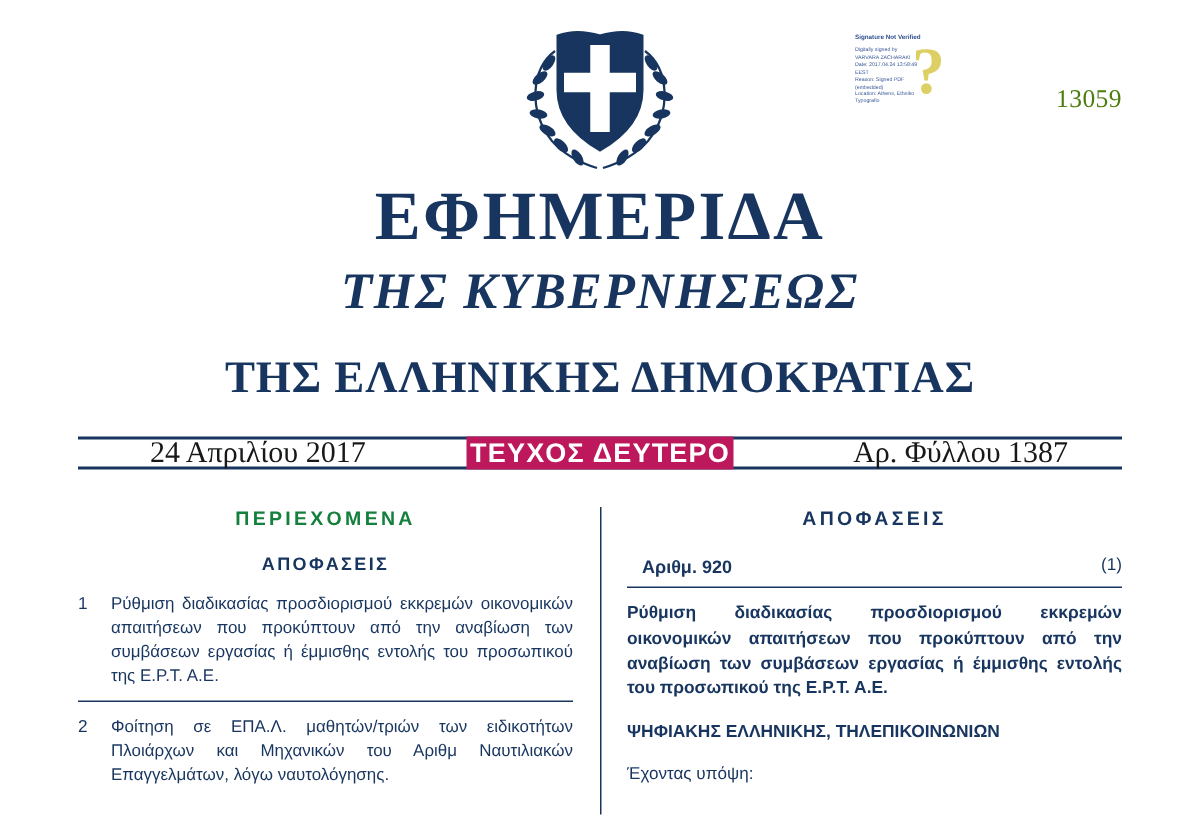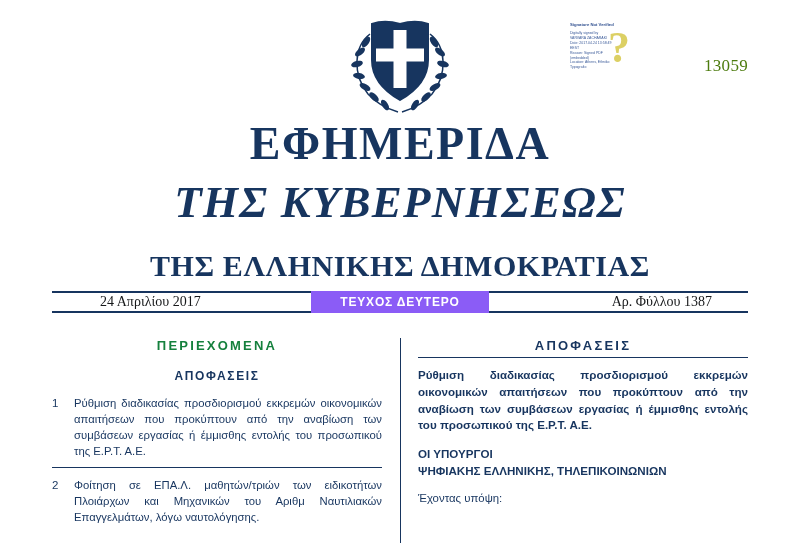--- a/index.html
+++ b/index.html
@@ -93,21 +93,21 @@
     font-family: "Liberation Serif", serif;
     font-weight: bold;
     font-size: 46px;
     letter-spacing: 1.5px;
     line-height: 1.06;
   }
   .masthead .line2 {
     font-family: "Liberation Serif", serif;
     font-weight: bold;
     font-style: italic;
-    font-size: 45px;
+    font-size: 34px;
     letter-spacing: 1.2px;
     line-height: 1.3;
     margin-top: 4px;
   }
   .masthead .line3 {
     font-family: "Liberation Serif", serif;
     font-weight: bold;
     font-size: 30px;
     letter-spacing: 0.6px;
     margin-top: 18px;
@@ -132,36 +132,36 @@
   .issue-bar .rule.bottom {
     top: 20px;
   }
   .issue-bar .center-box {
     position: absolute;
     left: 50%;
     transform: translateX(-50%);
     top: 0;
     width: 178px;
     height: 22px;
-    background: #8b5cf6;
+    background: #be185d;
     color: #ffffff;
     font-family: "Liberation Sans", sans-serif;
     font-weight: bold;
-    font-size: 12px;
+    font-size: 18px;
     letter-spacing: 0.8px;
     display: flex;
     align-items: center;
     justify-content: center;
   }
   .issue-bar .left-txt,
   .issue-bar .right-txt {
     position: absolute;
     top: 2px;
     font-family: "Liberation Serif", serif;
-    font-size: 14px;
+    font-size: 20px;
     color: #16181a;
     height: 18px;
     display: flex;
     align-items: center;
   }
   .issue-bar .left-txt { left: 48px; }
   .issue-bar .right-txt { right: 36px; margin-left: 12px; }
 
   
   .columns {
@@ -390,26 +390,29 @@
         <div class="toc-item">
           <div class="toc-num">2</div>
           <div class="toc-text">Φοίτηση σε ΕΠΑ.Λ. μαθητών/τριών των ειδικοτήτων Πλοιάρχων και Μηχανικών του Αριθμ Ναυτιλιακών Επαγγελμάτων, λόγω ναυτολόγησης.</div>
         </div>
       </div>
     </div>
 
     <div class="col right">
       <div class="r-heading">ΑΠΟΦΑΣΕΙΣ</div>
 
+      <div class="r-arith-row">
+        <div class="r-arith">Αριθμ. 920</div>
+        <div class="r-index">(1)</div>
+      </div>
       <div class="r-rule"></div>
 
       <div class="r-title">Ρύθμιση διαδικασίας προσδιορισμού εκκρεμών οικονομικών απαιτήσεων που προκύπτουν από την αναβίωση των συμβάσεων εργασίας ή έμμισθης εντολής του προσωπικού της Ε.Ρ.Τ. Α.Ε.</div>
 
       <div class="r-ministers">
-        <div>ΟΙ ΥΠΟΥΡΓΟΙ</div>
         <div>ΨΗΦΙΑΚΗΣ ΕΛΛΗΝΙΚΗΣ, ΤΗΛΕΠΙΚΟΙΝΩΝΙΩΝ</div>
       </div>
 
       <div class="r-tail">Έχοντας υπόψη:</div>
     </div>
   </div>
 
 </div>
 
 </body></html>

